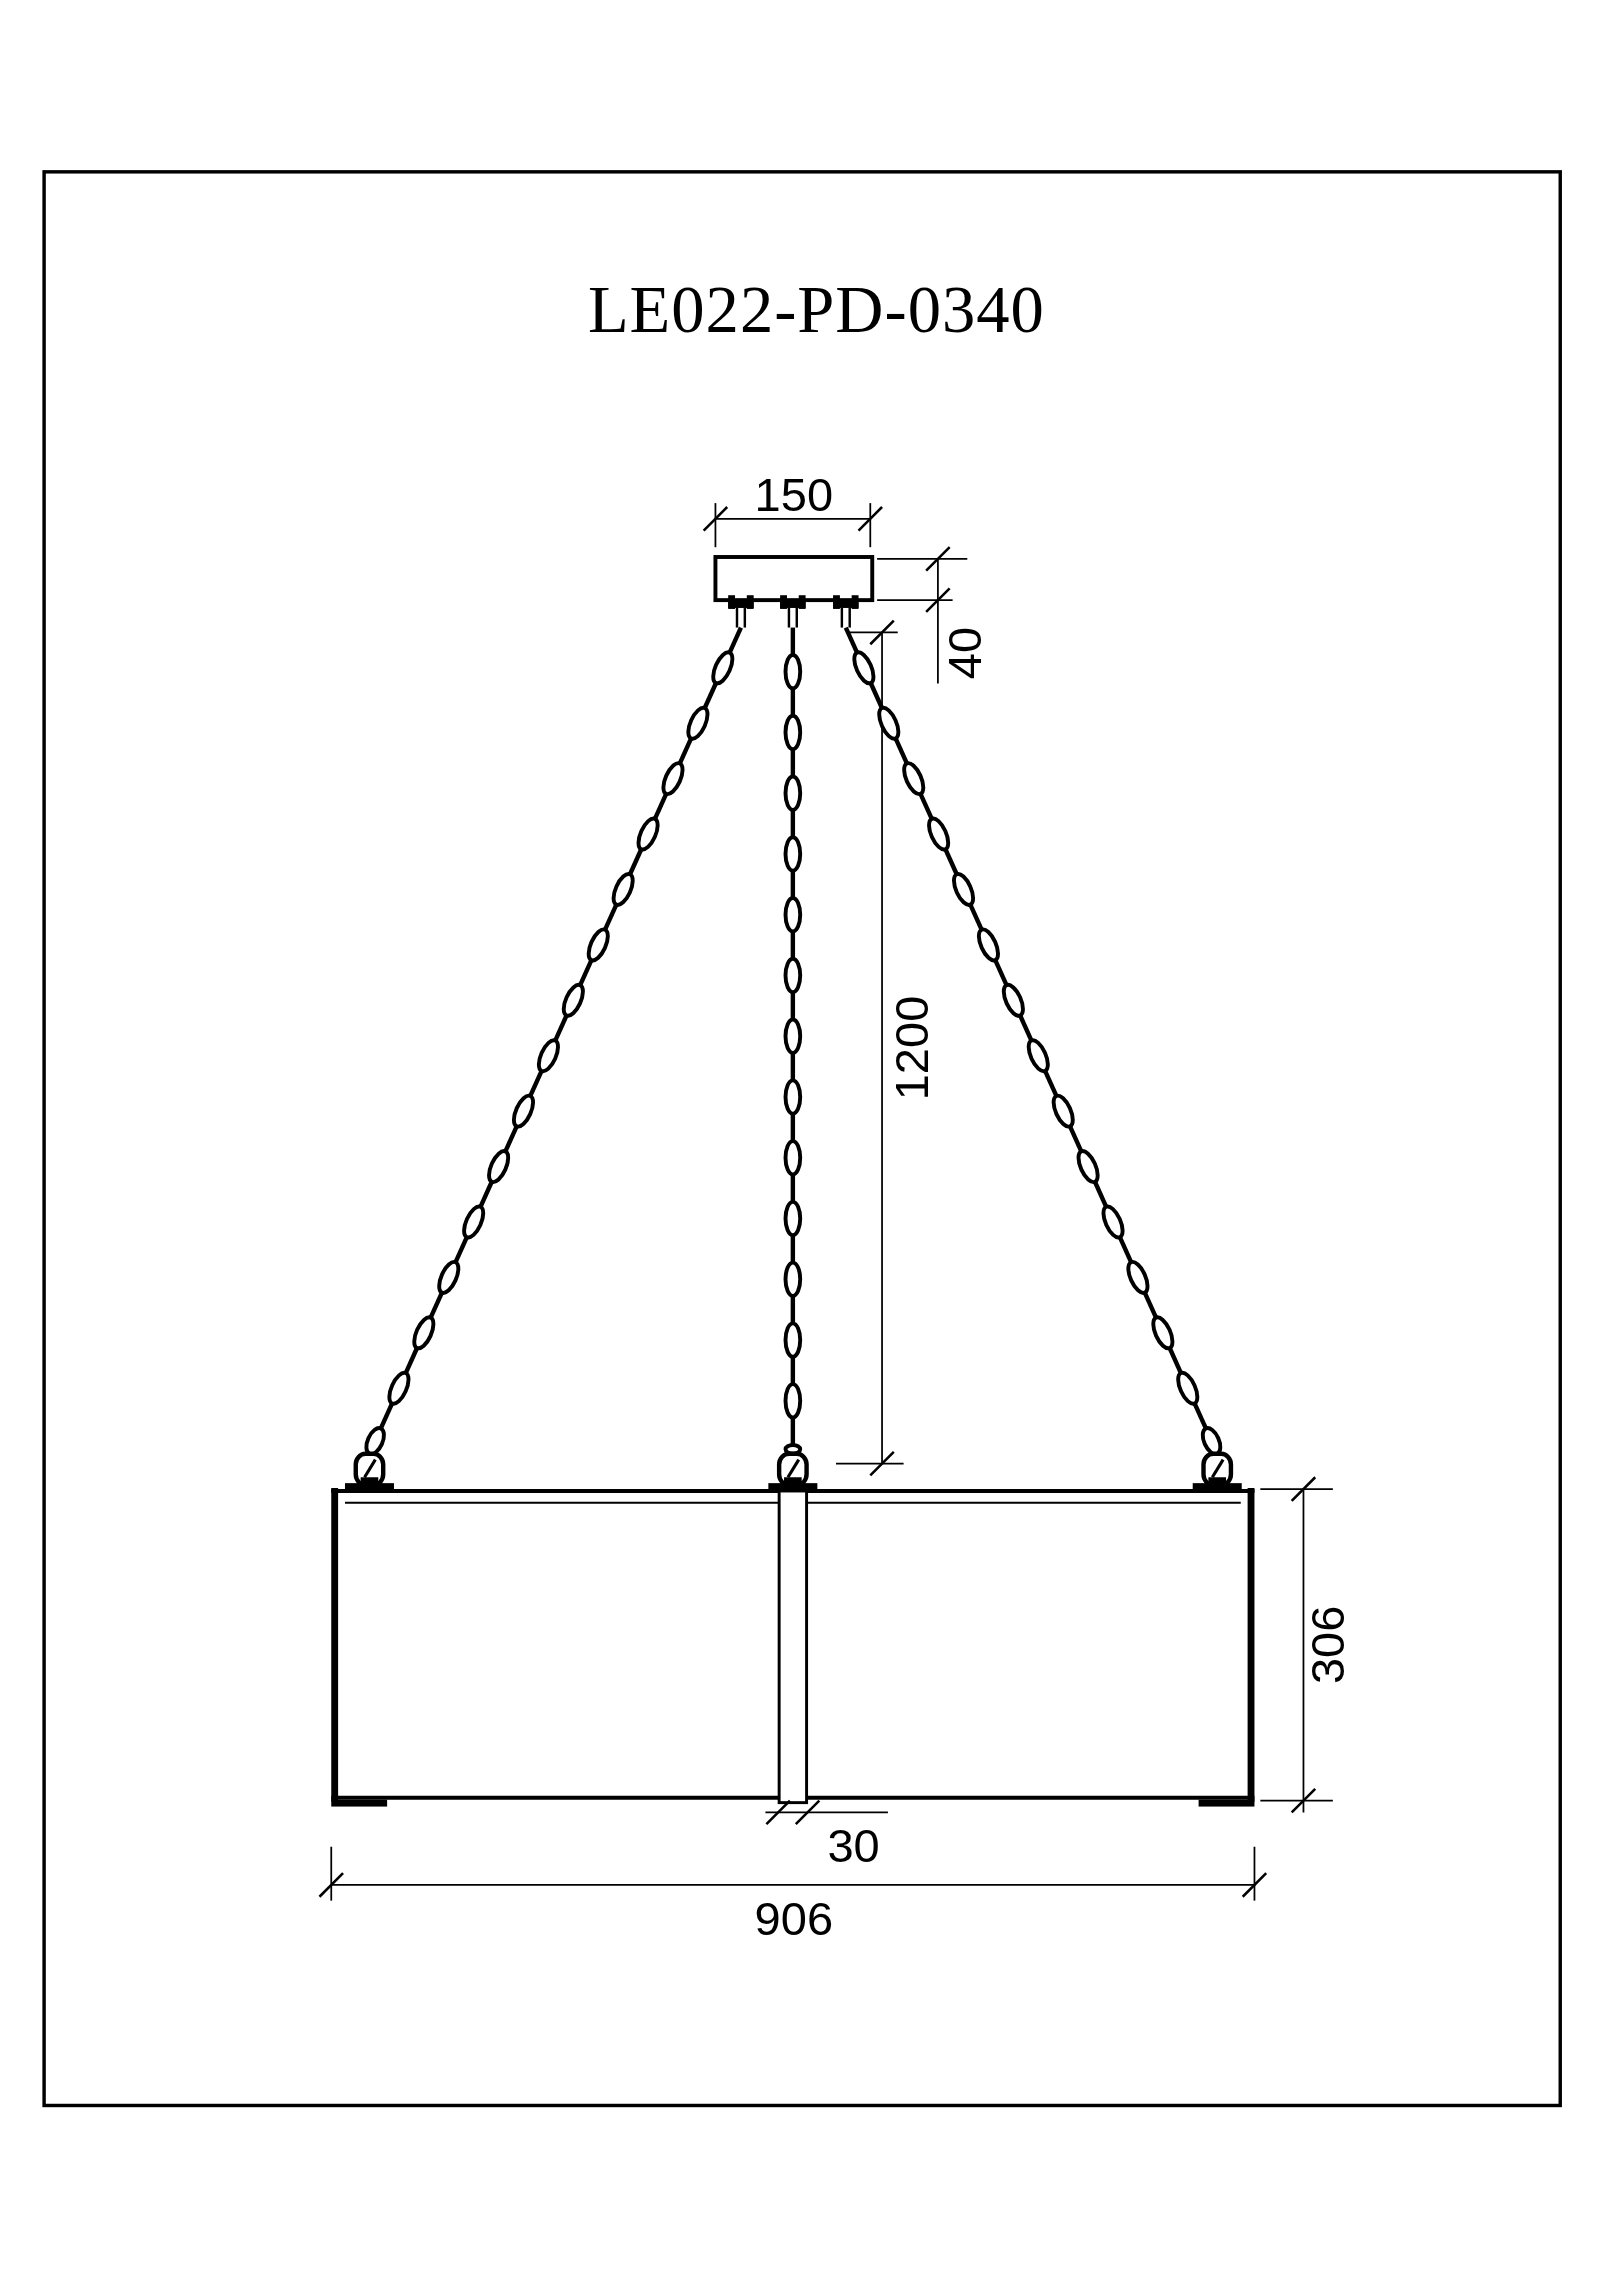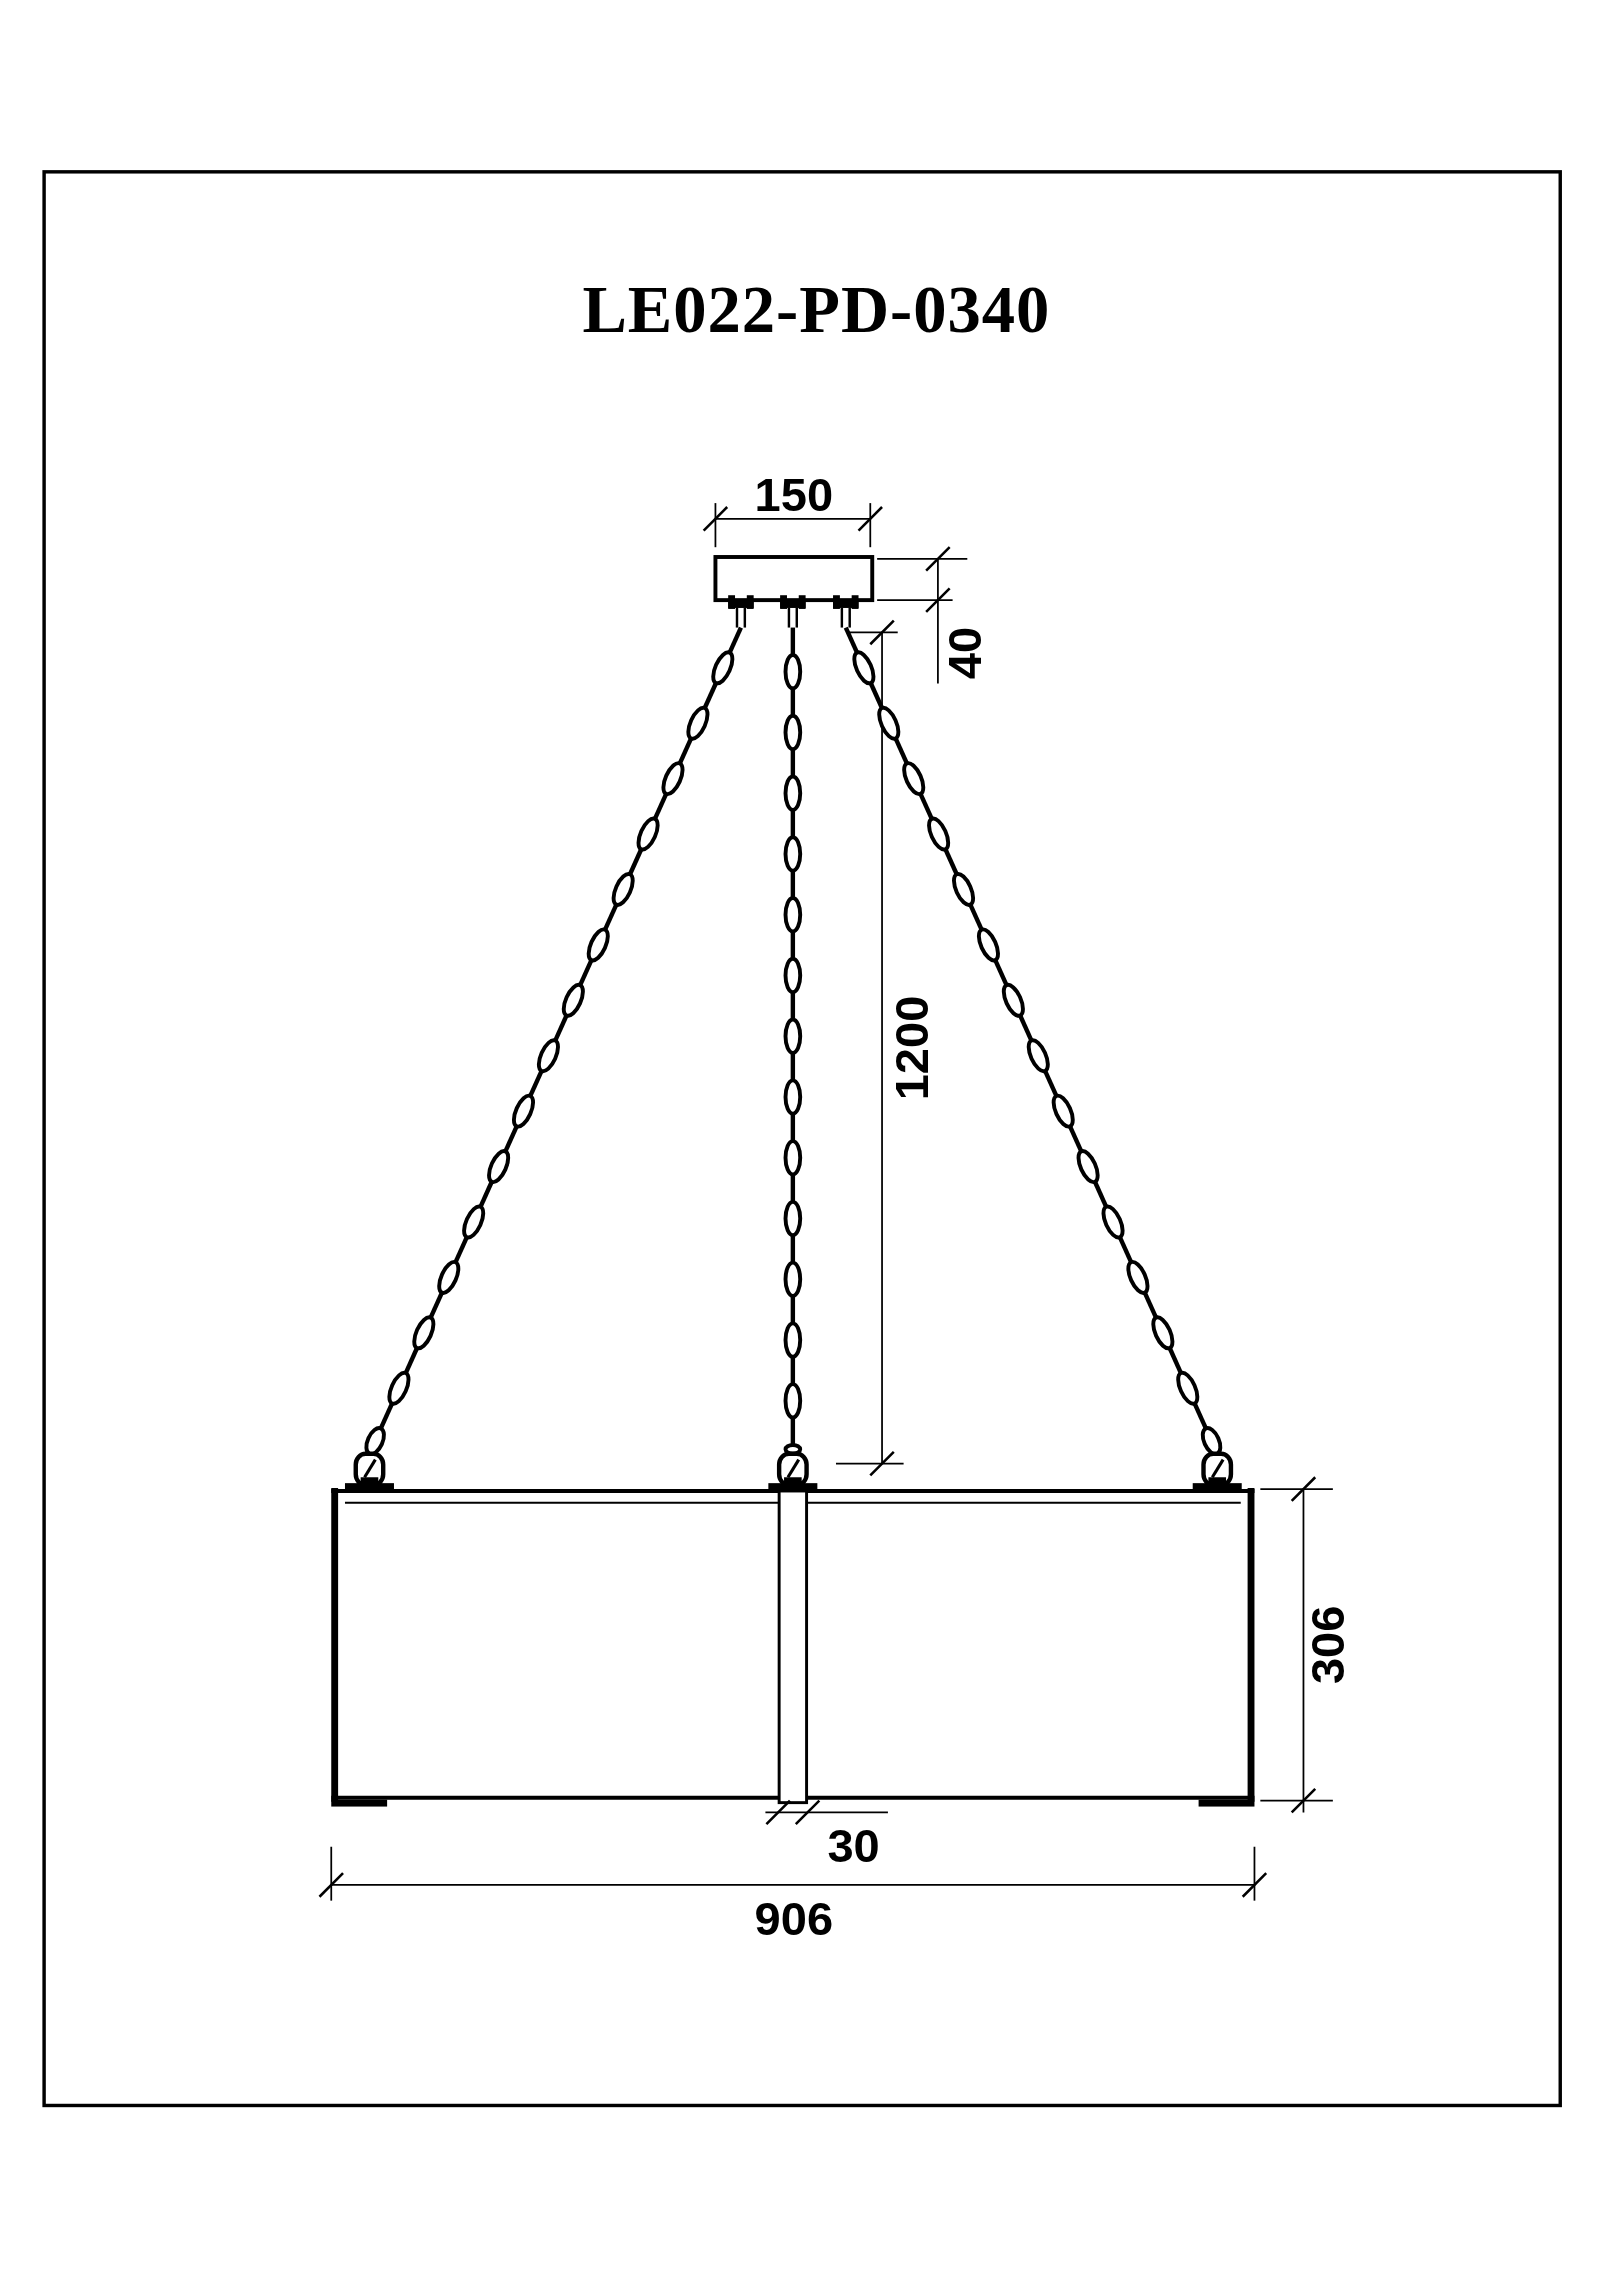--- a/index.html
+++ b/index.html
@@ -1,17 +1,17 @@
 <!DOCTYPE html>
 <html style="--line: #000000; --bg: #ffffff;"><head>
 <meta charset="utf-8">
 <style>
   :root{ --line:#000000; --bg:#ffffff; }
   html,body{margin:0;padding:0;background:var(--bg);}
-  .page{position:relative;width:1621px;height:2177px;background:var(--bg);font-weight:bold;}
+  .page{position:relative;width:1621px;height:2177px;background:var(--bg);}
   svg{display:block;}
   .frame{fill:none;stroke:var(--line);stroke-width:3.5;}
   .title{font-family:"Liberation Serif",serif;font-size:68px;fill:var(--line);letter-spacing:1px;}
   .dim{font-family:"Liberation Sans",sans-serif;font-size:48px;fill:var(--line);}
   .dimgeo line{stroke:var(--line);stroke-width:1.8;}
   .dimgeo .tick{stroke-width:2.6;}
   .canopy{fill:var(--bg);stroke:var(--line);stroke-width:4;}
   .w2{stroke:var(--line);stroke-width:2;}
   .w4{stroke:var(--line);stroke-width:4;}
   .w7{stroke:var(--line);stroke-width:7;}

